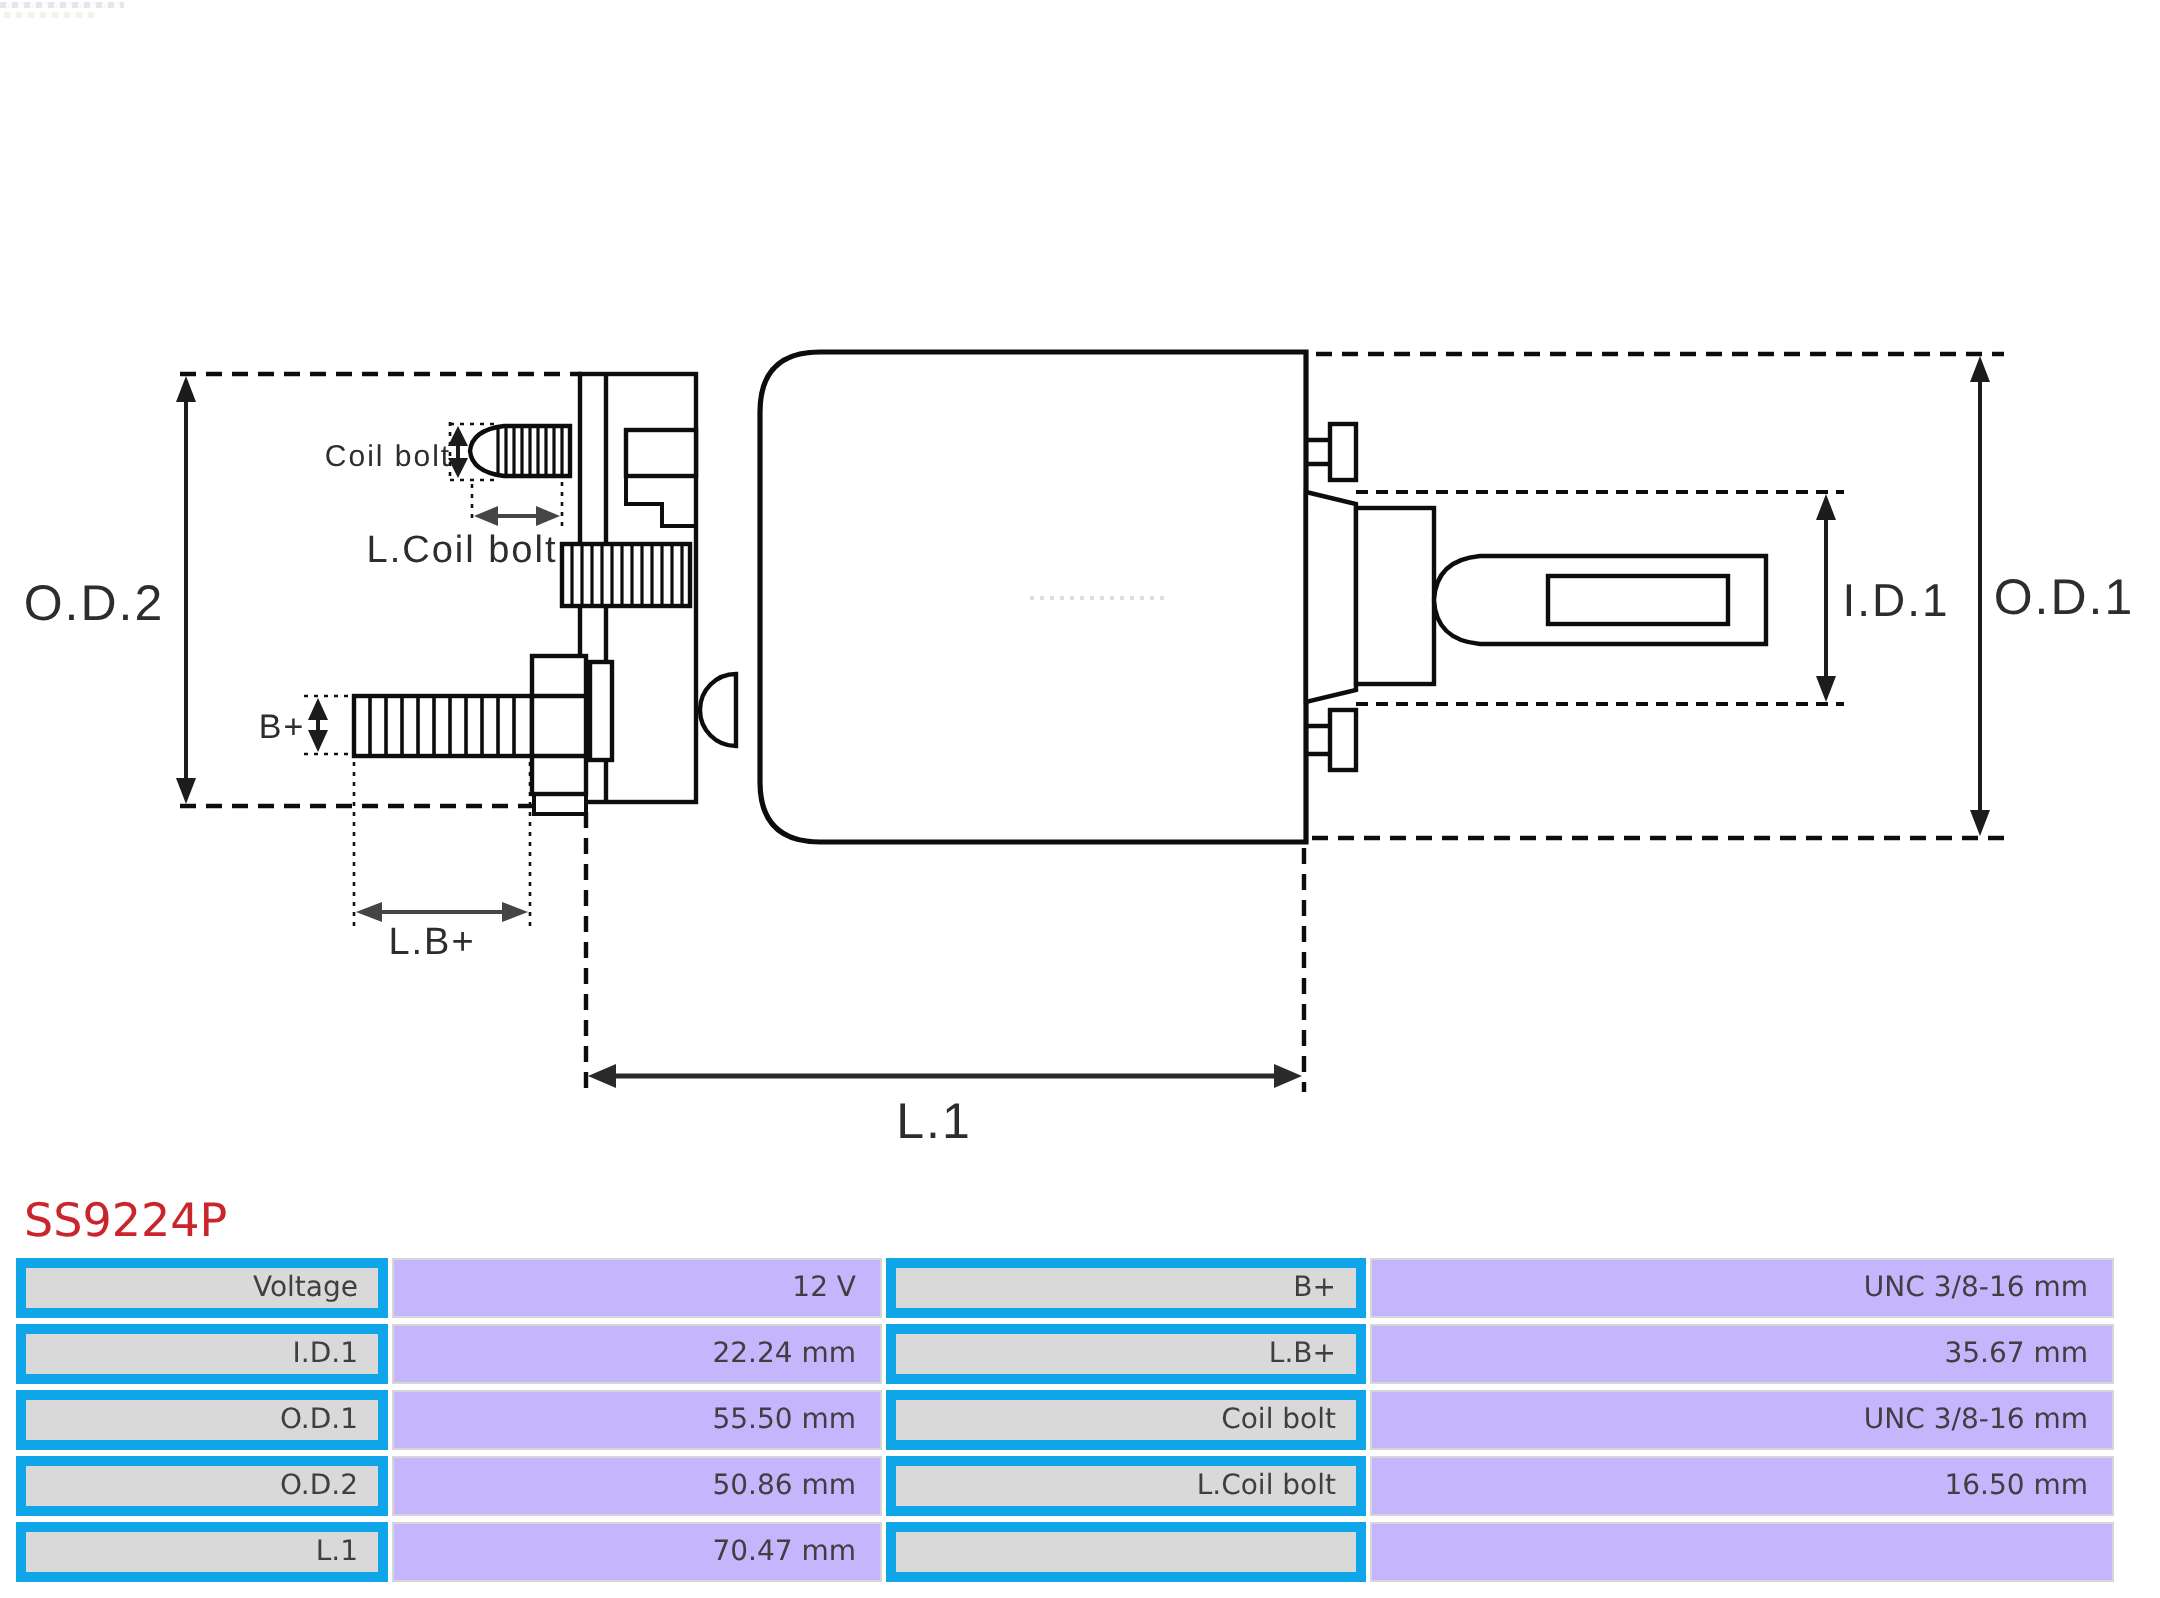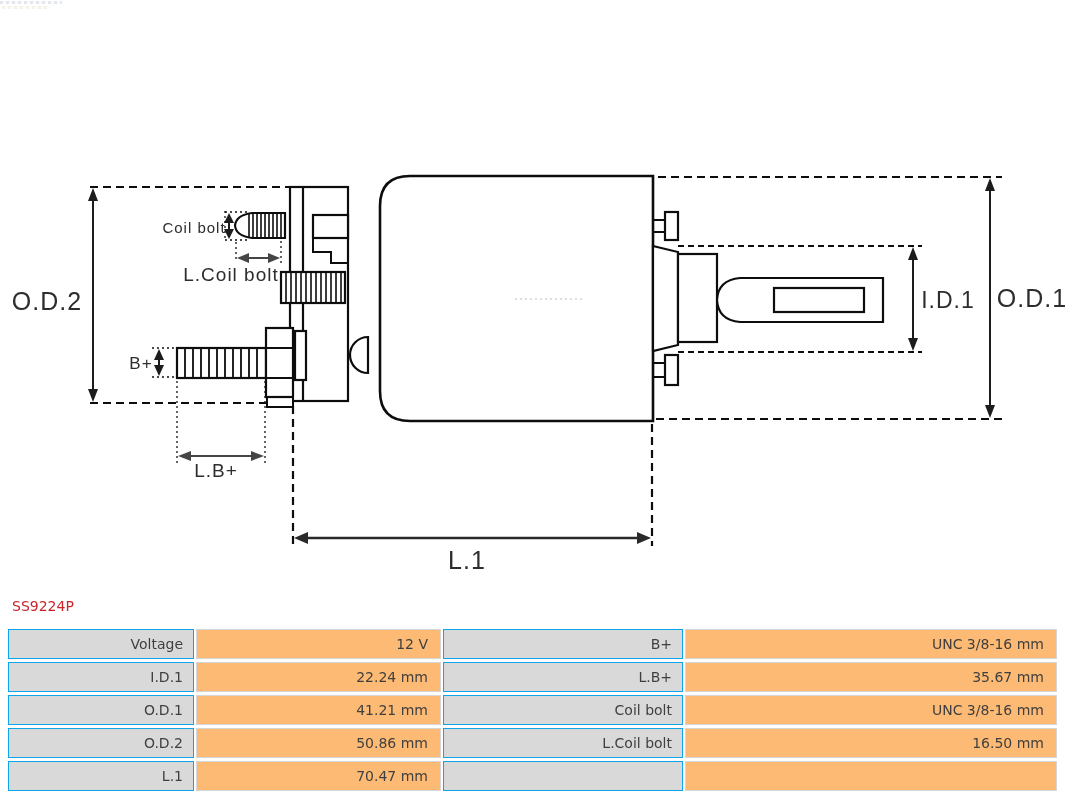--- a/index.html
+++ b/index.html
@@ -8,30 +8,30 @@
   
   .corner-artifact{position:absolute;left:0;top:1px;width:62px;height:3px;
     background:repeating-linear-gradient(90deg,#ccd4de 0 3px,#f6f7f9 3px 6px);opacity:.55;}
   .corner-artifact2{position:absolute;left:2px;top:6px;width:48px;height:3px;
     background:repeating-linear-gradient(90deg,#e8e2d2 0 3px,#fafaf7 3px 6px);opacity:.45;}
 
   #diagram{position:absolute;left:0;top:0;}
   svg text{font-family:"Liberation Sans",sans-serif;fill:#2d2d2d;letter-spacing:1px;}
 
   .part-title{position:absolute;left:12px;top:598px;
-    font-family:"DejaVu Sans",sans-serif;font-size:14px;font-weight:400;color:#c9252d;}
+    font-family:"DejaVu Sans",sans-serif;font-size:23px;font-weight:400;color:#c9252d;}
 
   .spec-table{position:absolute;left:8px;top:629px;width:1049px;
     display:grid;grid-template-columns:186px 245px 240px 372px;
     grid-auto-rows:30px;column-gap:2px;row-gap:3px;
     font-family:"DejaVu Sans",sans-serif;font-size:14px;color:#3f3f3f;}
   .spec-table .row{display:contents;}
   .cell{display:flex;align-items:center;justify-content:flex-end;box-sizing:border-box;}
-  .cell.lbl{background:#d9d9d9;border:1px solid #0ea5e9;padding-right:10px;}
-  .cell.val{background:#fdba74;border:1px solid #d6d6d6;padding-right:12px;padding-left:48px;}
+  .cell.lbl{background:#d9d9d9;border:5px solid #0ea5e9;padding-right:10px;}
+  .cell.val{background:#c4b5fd;border:1px solid #d6d6d6;padding-right:12px;padding-left:48px;}
 </style>
 </head>
 <body>
 
 <div id="stage">
 
   <div class="corner-artifact"></div>
   <div class="corner-artifact2"></div>
 
   <svg id="diagram" width="1080" height="585" viewBox="0 0 1080 585">
@@ -174,21 +174,21 @@
       <div class="cell val">UNC 3/8-16 mm</div>
     </div>
     <div class="row">
       <div class="cell lbl">I.D.1</div>
       <div class="cell val">22.24 mm</div>
       <div class="cell lbl">L.B+</div>
       <div class="cell val">35.67 mm</div>
     </div>
     <div class="row">
       <div class="cell lbl">O.D.1</div>
-      <div class="cell val">41.21 mm</div>
+      <div class="cell val">55.50 mm</div>
       <div class="cell lbl">Coil bolt</div>
       <div class="cell val">UNC 3/8-16 mm</div>
     </div>
     <div class="row">
       <div class="cell lbl">O.D.2</div>
       <div class="cell val">50.86 mm</div>
       <div class="cell lbl">L.Coil bolt</div>
       <div class="cell val">16.50 mm</div>
     </div>
     <div class="row">

